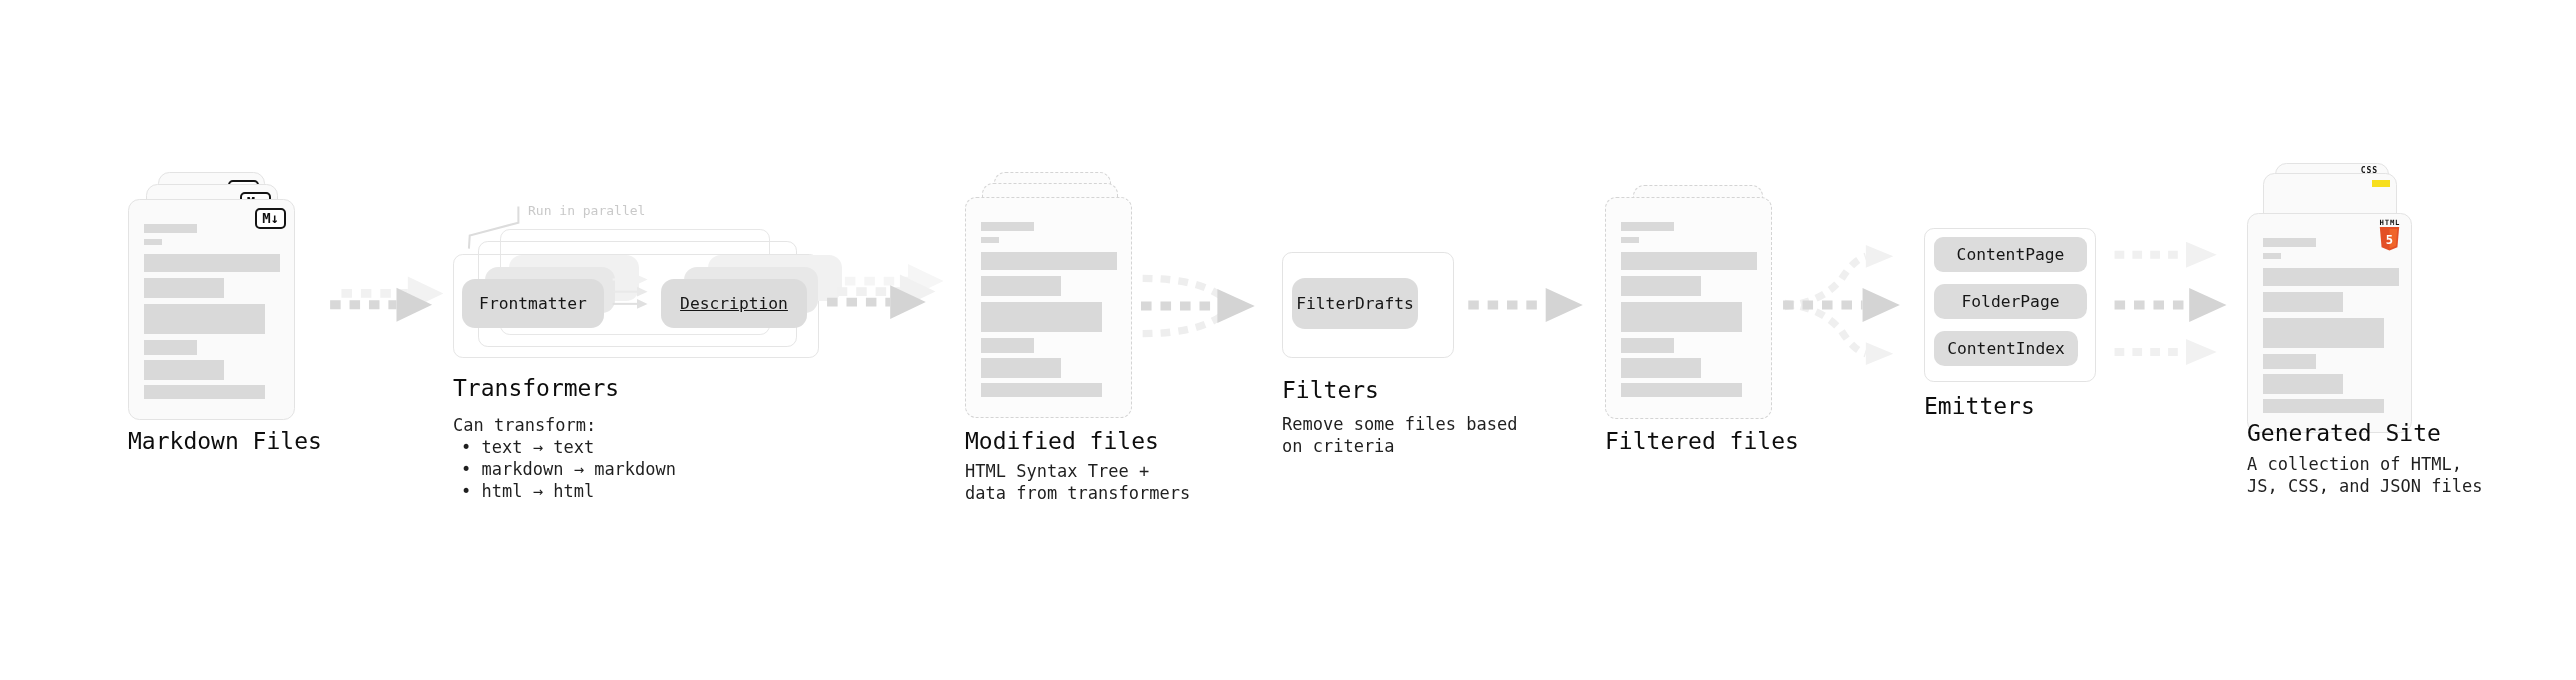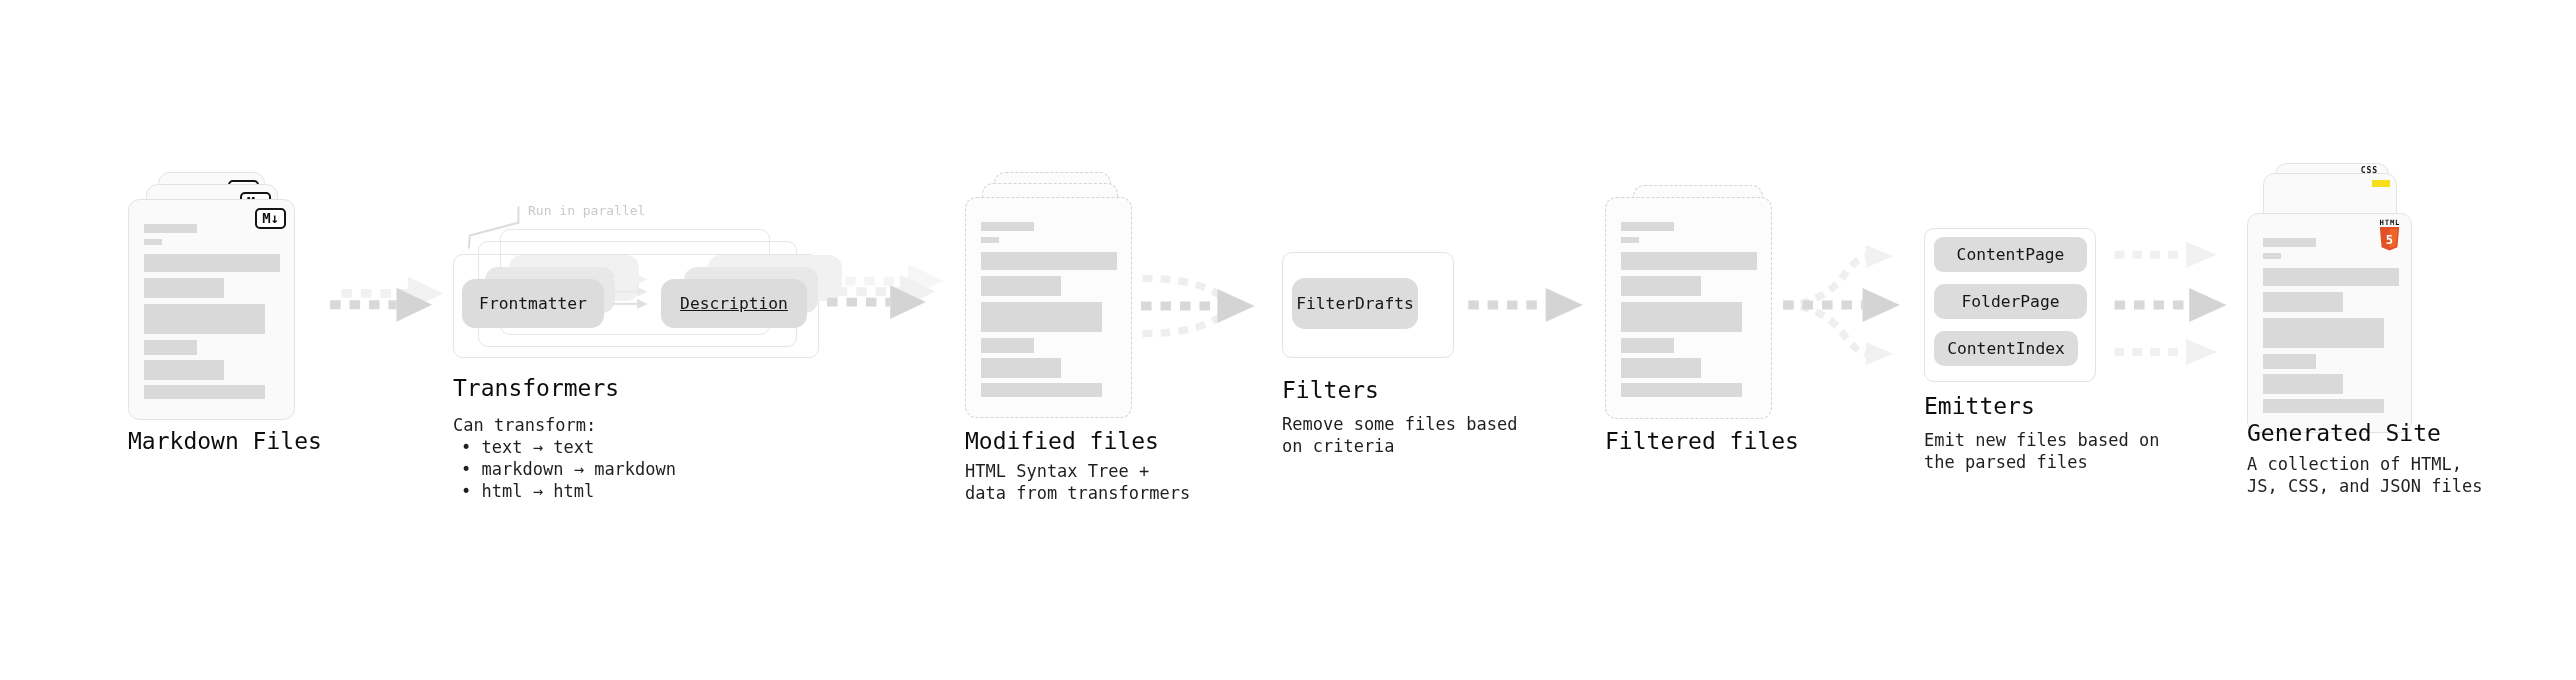--- a/index.html
+++ b/index.html
@@ -183,24 +183,20 @@
     <polygon points="108,136 142,150 108,164" fill="#f1f1f1"></polygon>
     <line x1="6" y1="90" x2="104" y2="90" stroke="#d8d8d8" stroke-width="11" stroke-dasharray="13 11"></line>
     <polygon points="104,69 150,90 104,111" fill="#d4d4d4"></polygon>
   </svg>
 
   <div class="panel" style="left:1924px; top:228px; width:172px; height:154px;"></div>
   <div class="pill" style="left:1934px; top:237px; width:153px; height:35px; border-radius:9px;">ContentPage</div>
   <div class="pill" style="left:1934px; top:284px; width:153px; height:35px; border-radius:10.6px;">FolderPage</div>
   <div class="pill" style="left:1934px; top:331px; width:144px; height:35px; border-radius:10.6px;">ContentIndex</div>
   <div class="stage-label" style="left:1924px; top:392px;">Emitters</div>
-  <div class="stage-caption" style="left:1924px; top:429px;">
-    <div>Emit new files based on</div>
-    <div>the parsed files</div>
-  </div>
 
   <svg class="abs" style="left:2108px; top:232px;" width="138" height="146" viewBox="0 0 170 180">
     <line x1="8" y1="28" x2="96" y2="28" stroke="#f0f0f0" stroke-width="10" stroke-dasharray="12 10"></line>
     <polygon points="96,12 134,28 96,44" fill="#f1f1f1"></polygon>
     <line x1="8" y1="90" x2="100" y2="90" stroke="#d8d8d8" stroke-width="11" stroke-dasharray="13 11"></line>
     <polygon points="100,69 146,90 100,111" fill="#d4d4d4"></polygon>
     <line x1="8" y1="148" x2="96" y2="148" stroke="#f0f0f0" stroke-width="10" stroke-dasharray="12 10"></line>
     <polygon points="96,132 134,148 96,164" fill="#f1f1f1"></polygon>
   </svg>
 

